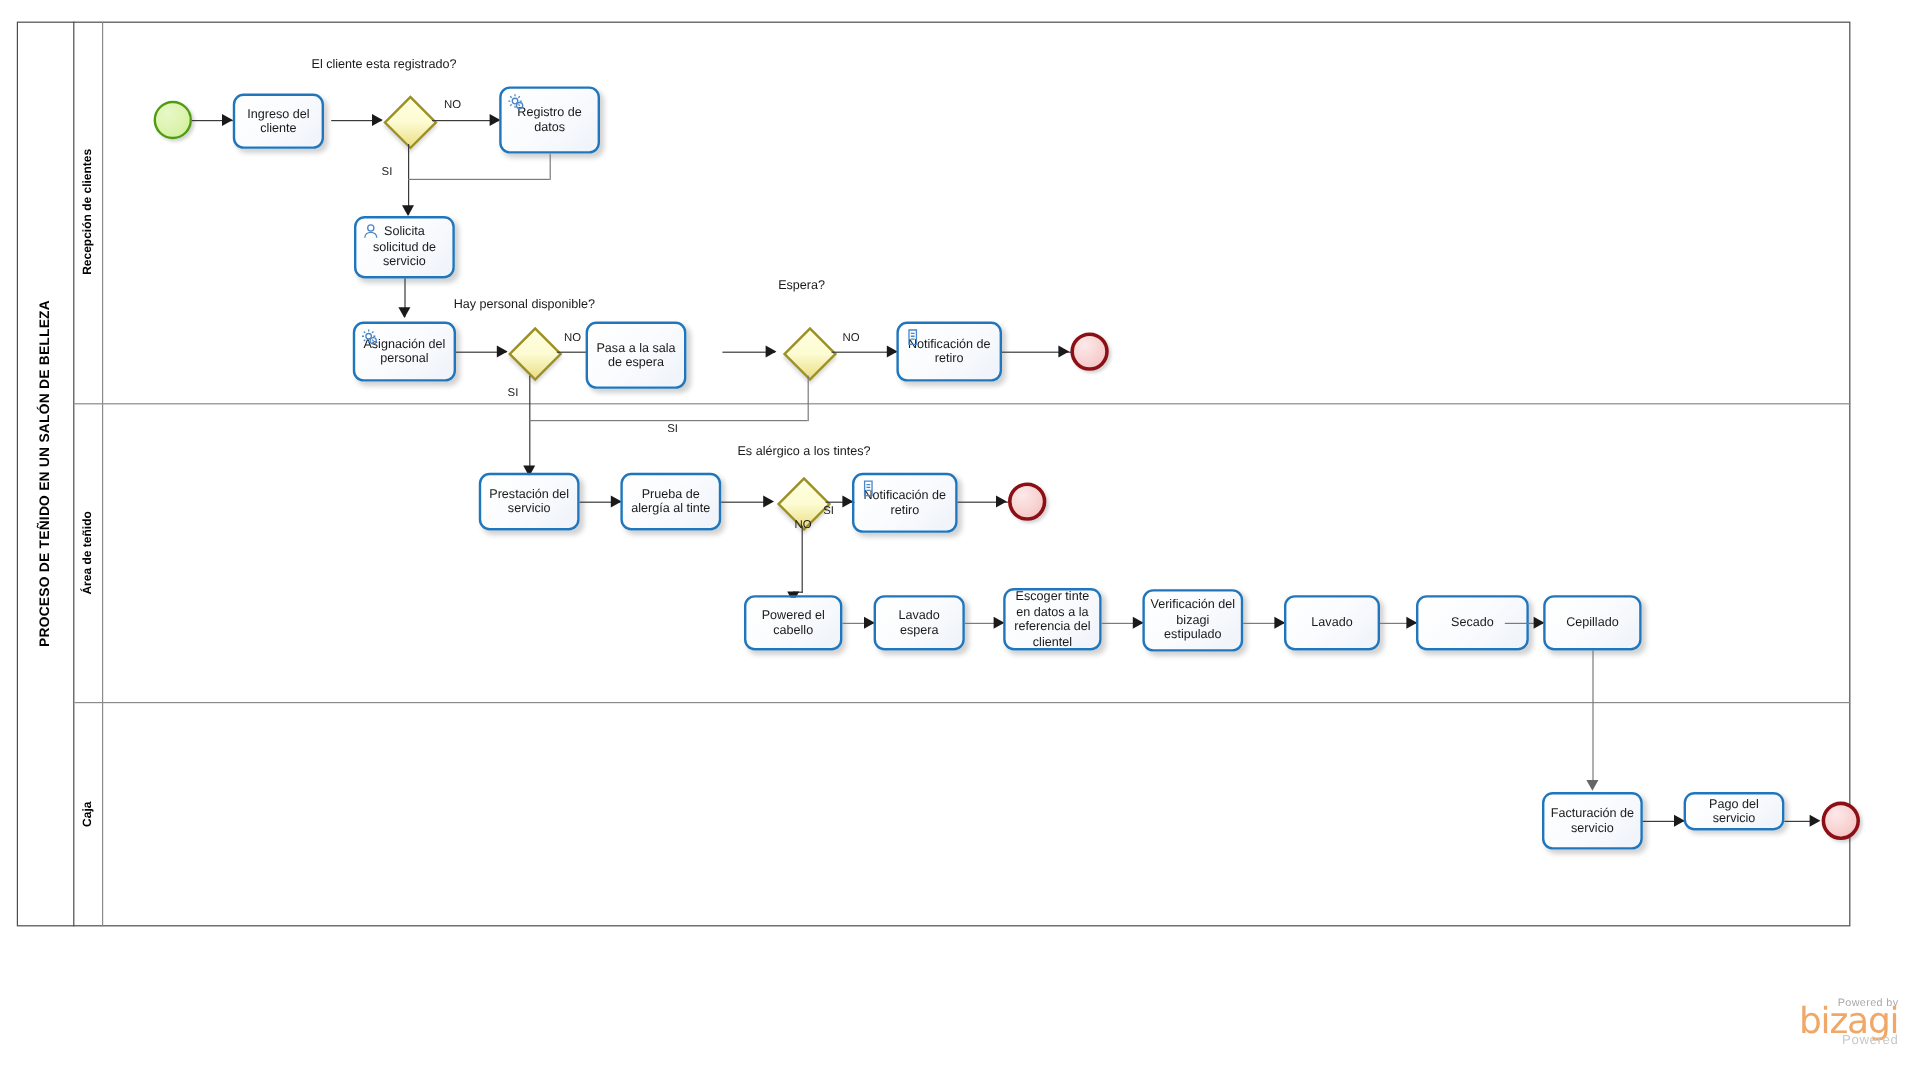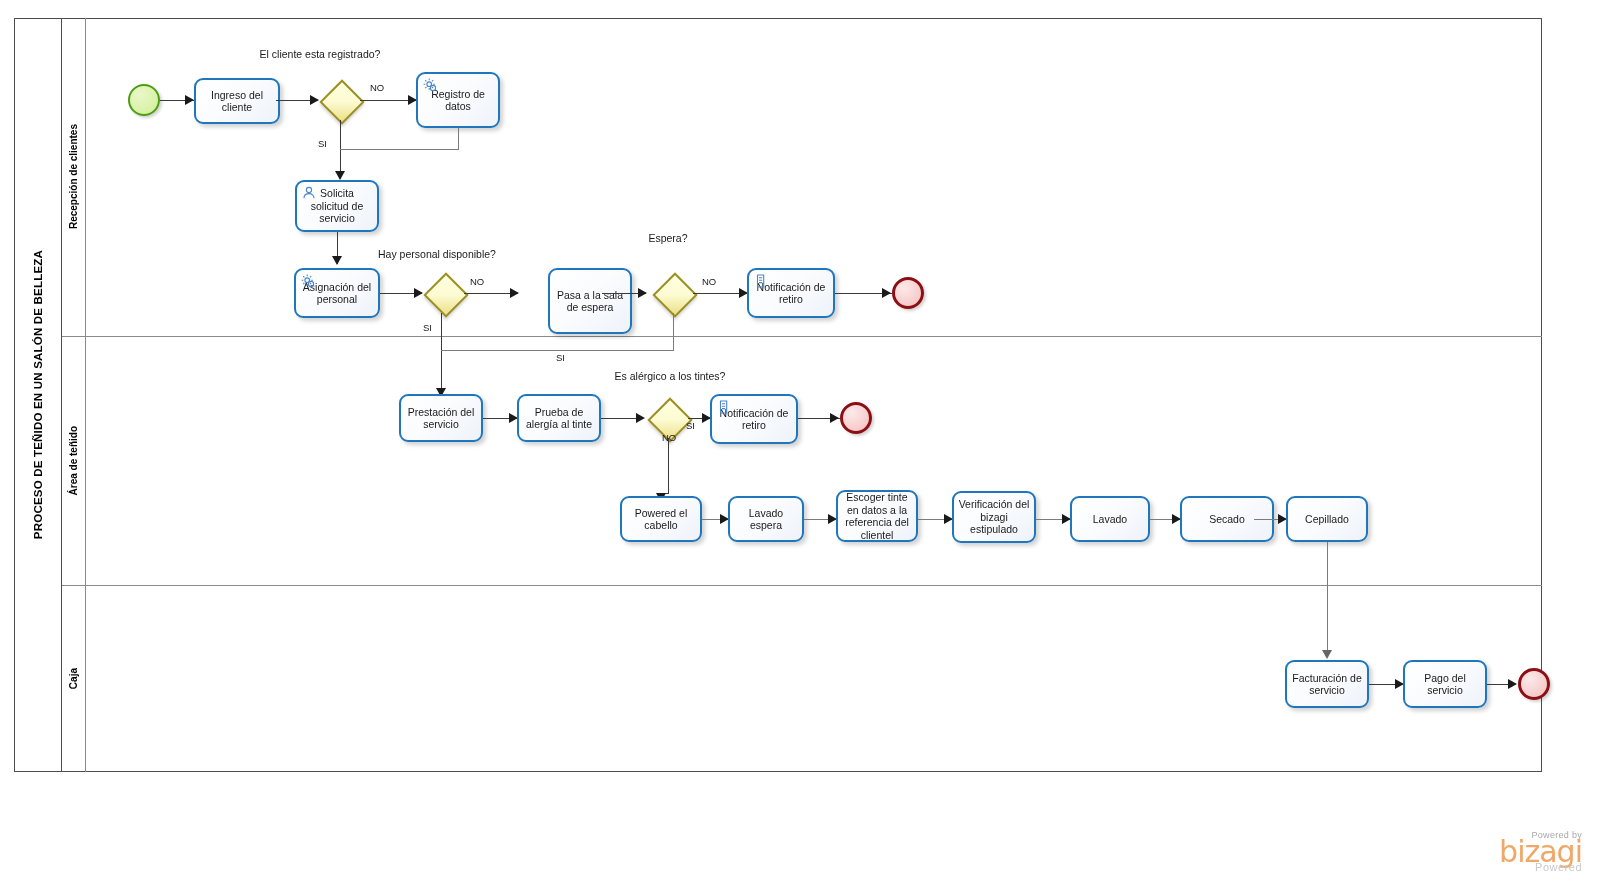--- a/index.html
+++ b/index.html
@@ -96,21 +96,21 @@
   </div>
   <div class="lane-label" style="top:585px;height:187px">
     <span>Caja</span>
   </div>
 
   <div class="ev ev-start" style="left:128px;top:84px"></div>
 
   <div class="conn h" style="left:160px;top:99.5px;width:34px"></div>
   <div class="arrow r" style="left:185px;top:95px"></div>
 
-  <div class="task" style="left:194px;top:78px;width:86px;height:46px">
+  <div class="task" style="left:194px;top:78px;width:76px;height:46px">
     <span class="tlabel">Ingreso del cliente</span>
   </div>
 
   <div class="conn h" style="left:276px;top:99.5px;width:42px"></div>
   <div class="arrow r" style="left:310px;top:95px"></div>
 
   <div class="gwtext" style="left:240px;top:48px;width:160px">
     <span>El cliente esta registrado?</span>
   </div>
   <div class="gw" style="left:320px;top:80px">
@@ -176,21 +176,21 @@
     <span>Hay personal disponible?</span>
   </div>
   <div class="gw" style="left:424px;top:273px">
       <i></i>
     </div>
 
   <div class="conn h" style="left:464px;top:292.5px;width:54px"></div>
   <div class="arrow r" style="left:510px;top:288px"></div>
   <div class="clabel" style="left:470px;top:276px">NO</div>
 
-  <div class="task" style="left:548px;top:268px;width:84px;height:66px">
+  <div class="task" style="left:488px;top:268px;width:84px;height:56px">
     <span class="tlabel">Pasa a la sala de espera</span>
   </div>
 
   <div class="conn h" style="left:602px;top:292.5px;width:44px"></div>
   <div class="arrow r" style="left:638px;top:288px"></div>
 
   <div class="gwtext" style="left:623px;top:232px;width:90px">
     <span>Espera?</span>
   </div>
   <div class="gw" style="left:653px;top:273px">
@@ -315,21 +315,21 @@
   <div class="conn v grey" style="left:1326.5px;top:542px;height:114px"></div>
   <div class="arrow dg" style="left:1322px;top:650px"></div>
 
   <div class="task" style="left:1285px;top:660px;width:84px;height:48px">
     <span class="tlabel">Facturación de servicio</span>
   </div>
 
   <div class="conn h" style="left:1369px;top:683.5px;width:34px"></div>
   <div class="arrow r" style="left:1395px;top:679px"></div>
 
-  <div class="task" style="left:1403px;top:660px;width:84px;height:48px">
+  <div class="task" style="left:1403px;top:660px;width:84px;height:32px">
     <span class="tlabel">Pago del servicio</span>
   </div>
 
   <div class="conn h" style="left:1487px;top:683.5px;width:28px"></div>
   <div class="arrow r" style="left:1508px;top:679px"></div>
   <div class="ev ev-end" style="left:1518px;top:668px"></div>
 
   <div class="logo">
     <div class="pw">Powered by</div>
     <div class="bz">bizagi</div>

